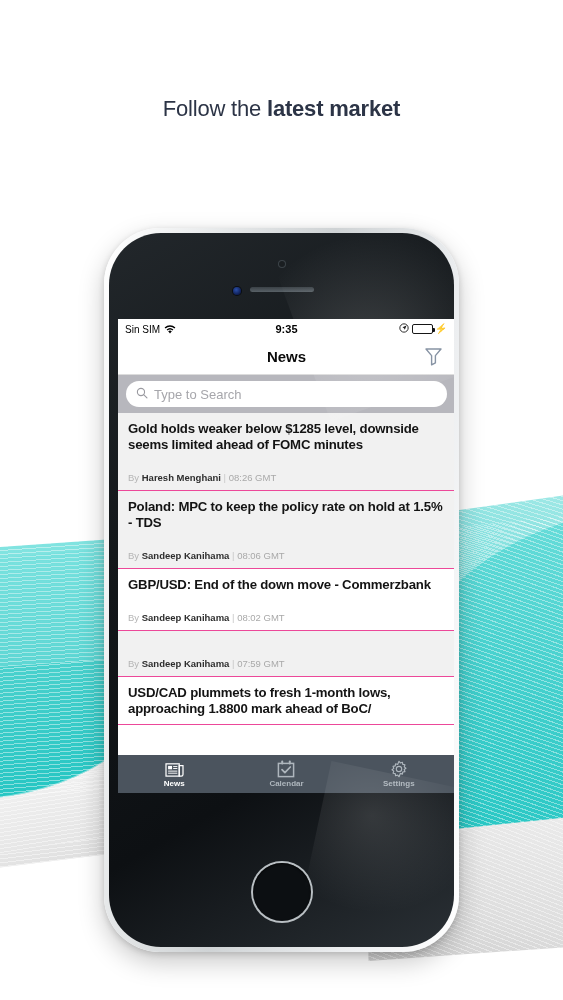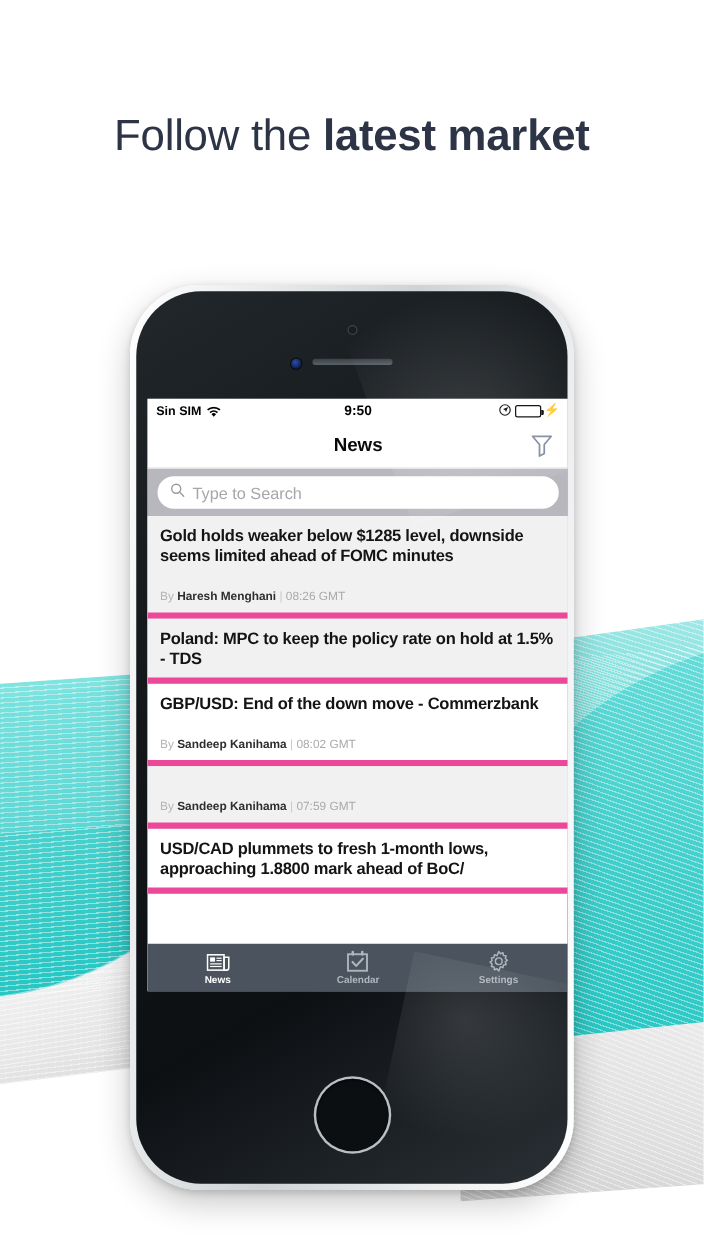--- a/index.html
+++ b/index.html
@@ -79,21 +79,21 @@
     background-image:repeating-linear-gradient(
       25deg, rgba(255,255,255,.42) 0px, rgba(255,255,255,.42) 1px,
       rgba(255,255,255,0) 1px, rgba(255,255,255,0) 4px);
   }
 
   
   .headline {
     position:absolute; left:0; right:0; top:88px;
     text-align:center;
     color:#2c3446;
-    font-size:35px;
+    font-size:22px;
     line-height:42px;
     letter-spacing:-0.2px;
     font-weight:400;
     z-index:5;
   }
   .headline b { font-weight:700; }
 
   
   .phone {
     position:absolute; left:104px; top:228px;
@@ -201,21 +201,21 @@
   }
 
   .searchwrap { background:#b7b7bd; padding:6px 8px; }
   .searchbox {
     background:#fff; border-radius:13px; height:26px;
     display:flex; align-items:center; gap:6px; padding:0 10px;
   }
   .search-ph { color:#a6a6ab; font-size:13px; }
 
   .newslist { background:#fff; }
-  .news-item { padding:8px 10px 7px 10px; border-bottom:5px solid #ec4899; }
+  .news-item { padding:8px 10px 7px 10px; border-bottom:1px solid #ec4899; }
   .news-item.alt { background:#f1f1f1; }
   .news-title {
     font-size:13.2px; font-weight:700; color:#141414;
     line-height:16px; letter-spacing:-0.2px;
   }
   .news-meta { margin-top:19px; font-size:9.5px; color:#a9a9a9; }
   .news-meta .by { color:#b5b5b5; }
   .news-meta .author { color:#2e2e2e; font-weight:700; }
   .news-meta .sep { color:#c9c9c9; }
 
@@ -273,30 +273,30 @@
     <div class="phone-inner">
 
       <div class="front-cam"></div>
       <div class="camera"></div>
       <div class="speaker"></div>
 
       <div class="screen">
 
         <div class="statusbar">
           <div class="sb-left">
-            <span style="font-weight:700;font-size:10px;text-align:right;">Sin SIM</span>
+            <span style="font-weight:400;font-size:10px;text-align:right;">Sin SIM</span>
             <span class="wifi">
               <svg width="12" height="9" viewBox="0 0 12 9">
                   <path d="M6 8.4L4.2 6.3a2.7 2.7 0 013.6 0L6 8.4z" fill="#000"></path>
                   <path d="M2.6 4.6a5 5 0 016.8 0l-.9 1a3.75 3.75 0 00-5 0l-.9-1z" fill="#000"></path>
                   <path d="M.6 2.4a8 8 0 0110.8 0l-.95 1.05a6.7 6.7 0 00-8.9 0L.6 2.4z" fill="#000"></path>
                 </svg>
             </span>
           </div>
-          <div class="sb-center">9:50</div>
+          <div class="sb-center">9:35</div>
           <div class="sb-right">
             <span>
               <svg width="10" height="10" viewBox="0 0 12 12">
                   <circle cx="6" cy="6" r="5" fill="none" stroke="#000" stroke-width="1.1"></circle>
                   <path d="M9 3L4.2 5.1 6 6.3 7 8z" fill="#000"></path>
                 </svg>
             </span>
             <span class="battery"><span class="fill" style="width: 40%;"></span></span>
             <span class="bolt">⚡</span>
           </div>
@@ -331,20 +331,26 @@
               <span class="by">By</span>
               <span class="author">Haresh Menghani</span>
               <span class="sep">|</span>
               <span>08:26 GMT</span>
             </div>
           </div>
 
 
           <div class="news-item alt">
             <div class="news-title">Poland: MPC to keep the policy rate on hold at 1.5% - TDS</div>
+            <div class="news-meta">
+              <span class="by">By</span>
+              <span class="author">Sandeep Kanihama</span>
+              <span class="sep">|</span>
+              <span>08:06 GMT</span>
+            </div>
           </div>
 
           <div class="news-item">
             <div class="news-title">GBP/USD: End of the down move - Commerzbank</div>
             <div class="news-meta">
               <span class="by">By</span>
               <span class="author">Sandeep Kanihama</span>
               <span class="sep">|</span>
               <span>08:02 GMT</span>
             </div>

